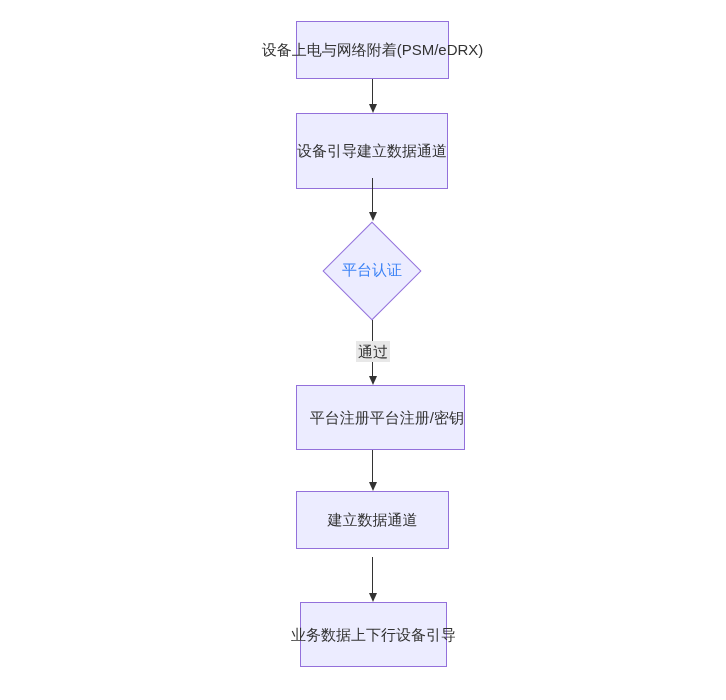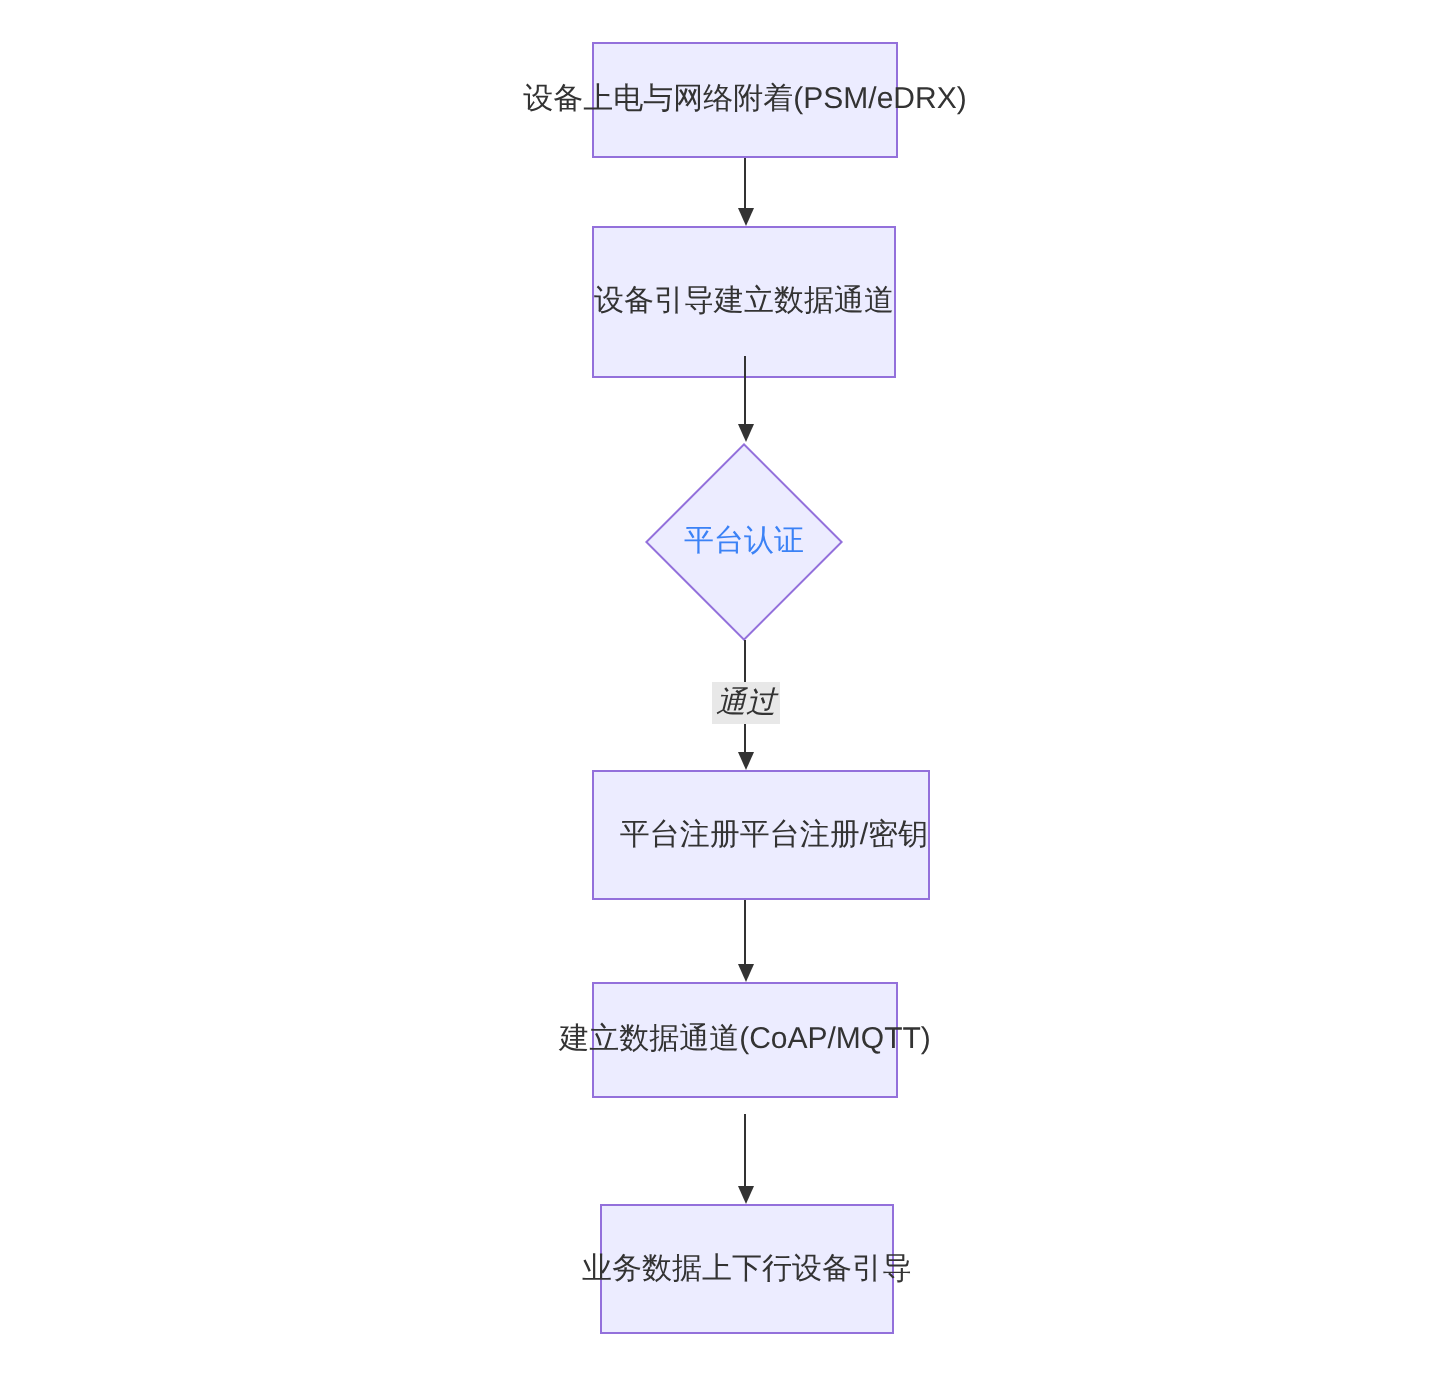--- a/index.html
+++ b/index.html
@@ -91,21 +91,20 @@
     position: absolute;
     left: 373px;
     top: 341px;
     transform: translateX(-50%);
     background: #e8e8e8;
     color: #333333;
     font-size: 15px;
     line-height: 21px;
     padding: 0 2px;
     white-space: nowrap;
-    font-style: italic;
   }
 </style>
 </head>
 <body>
 
 <div class="canvas">
 
   <div class="node node-1">
     <span>设备上电与网络附着</span>
     <span>(PSM/eDRX)</span>
@@ -142,21 +141,20 @@
     <span>平台注册/密钥</span>
   </div>
 
   <div class="edge edge-4">
     <div class="line"></div>
     <div class="head"></div>
   </div>
 
   <div class="node node-5">
     <span>建立数据通道</span>
-    <span>(CoAP/MQTT)</span>
   </div>
 
   <div class="edge edge-5">
     <div class="line"></div>
     <div class="head"></div>
   </div>
 
   <div class="node node-6">
     <span>业务数据上下行</span>
     <span>设备引导</span>

